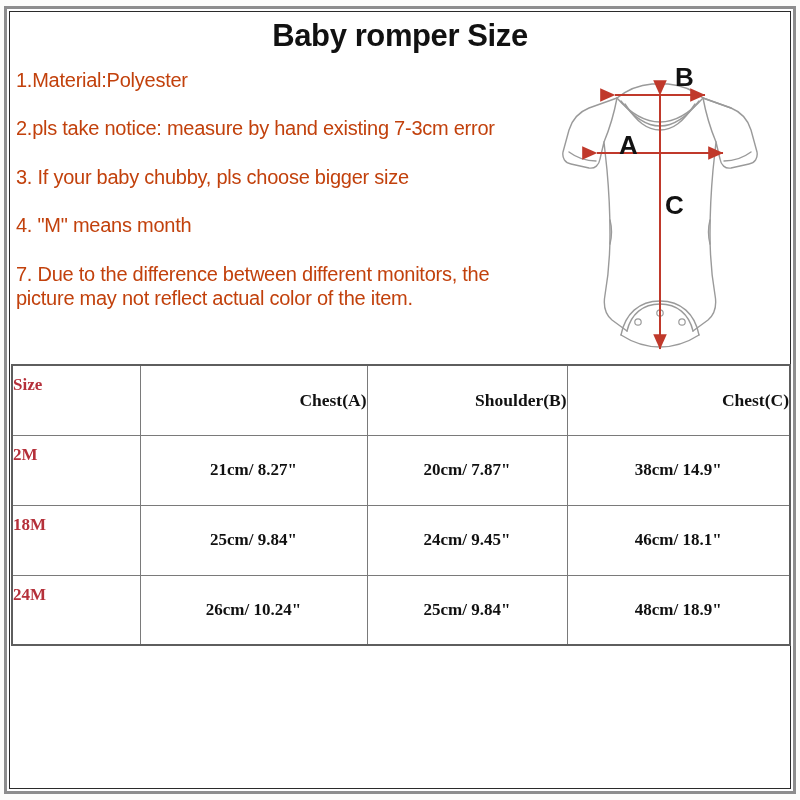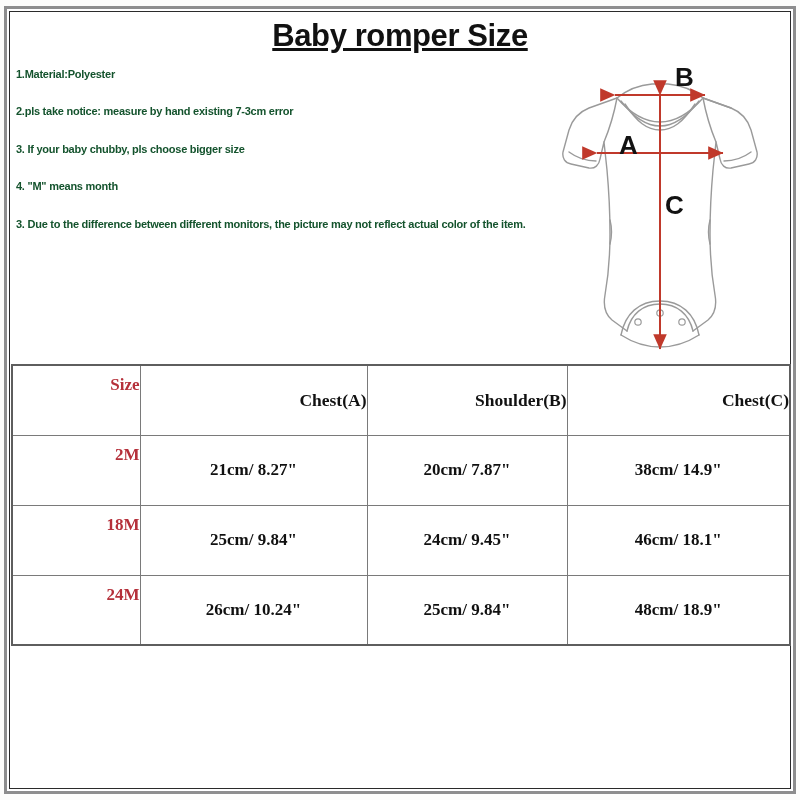--- a/index.html
+++ b/index.html
@@ -32,31 +32,30 @@
 
   
   .title{
     position:absolute;left:0;top:18px;width:800px;
     text-align:center;
     font-size:31px;
     font-weight:bold;
     letter-spacing:-0.4px;
     color:#111111;
     font-family:"Liberation Sans", sans-serif;
-    text-decoration:underline;
   }
 
   
   .notes{
     position:absolute;left:16px;top:68px;width:510px;
   }
   .note{
-    font-size:11px;
-    font-weight:bold;
-    color:#14532d;
+    font-size:20px;
+    font-weight:normal;
+    color:#c2410c;
     line-height:1.22;
     margin-bottom:24px;
     letter-spacing:-0.25px;
   }
   .note.last{margin-bottom:0;}
 
   
   .diagram{
     position:absolute;left:535px;top:52px;width:250px;height:305px;
   }
@@ -89,21 +88,21 @@
     box-sizing:border-box;
     padding:0;
   }
   col.c-size{width:128px;}
   col.c-chest{width:227px;}
   col.c-shoulder{width:200px;}
   col.c-length{width:223px;}
 
   .cell-size{
     height:70px;
-    text-align:right;
+    text-align:left;
     vertical-align:top;
     padding-top:9px !important;
     color:#b5303a;
     font-family:"Liberation Serif", serif;
     font-weight:bold;
     font-size:17px;
   }
   .cell-val{
     height:70px;
     text-align:center;
@@ -131,21 +130,21 @@
   <div class="outer-frame"></div>
   <div class="inner-frame"></div>
 
   <div class="title">Baby romper Size</div>
 
   <div class="notes">
     <div class="note">1.Material:Polyester</div>
     <div class="note">2.pls take notice: measure by hand existing 7-3cm error</div>
     <div class="note">3. If your baby chubby, pls choose bigger size</div>
     <div class="note">4. "M" means month</div>
-    <div class="note last">3. Due to the difference between different monitors, the picture may not reflect actual color of the item.</div>
+    <div class="note last">7. Due to the difference between different monitors, the picture may not reflect actual color of the item.</div>
   </div>
 
   <div class="diagram">
     <svg width="250" height="305" viewBox="0 0 250 305">
       <g fill="none" stroke="#9a9a9a" stroke-width="1.4" stroke-linejoin="round" stroke-linecap="round">
 
         <path d="M82,46 C92,38 104,33 117,32 L133,32 C146,33 158,38 168,46
                  L196,56 C206,60 213,68 216,78 L222,100
                  C223,106 220,111 214,112 L196,116
                  C190,117 186,113 185,107 L181,90

